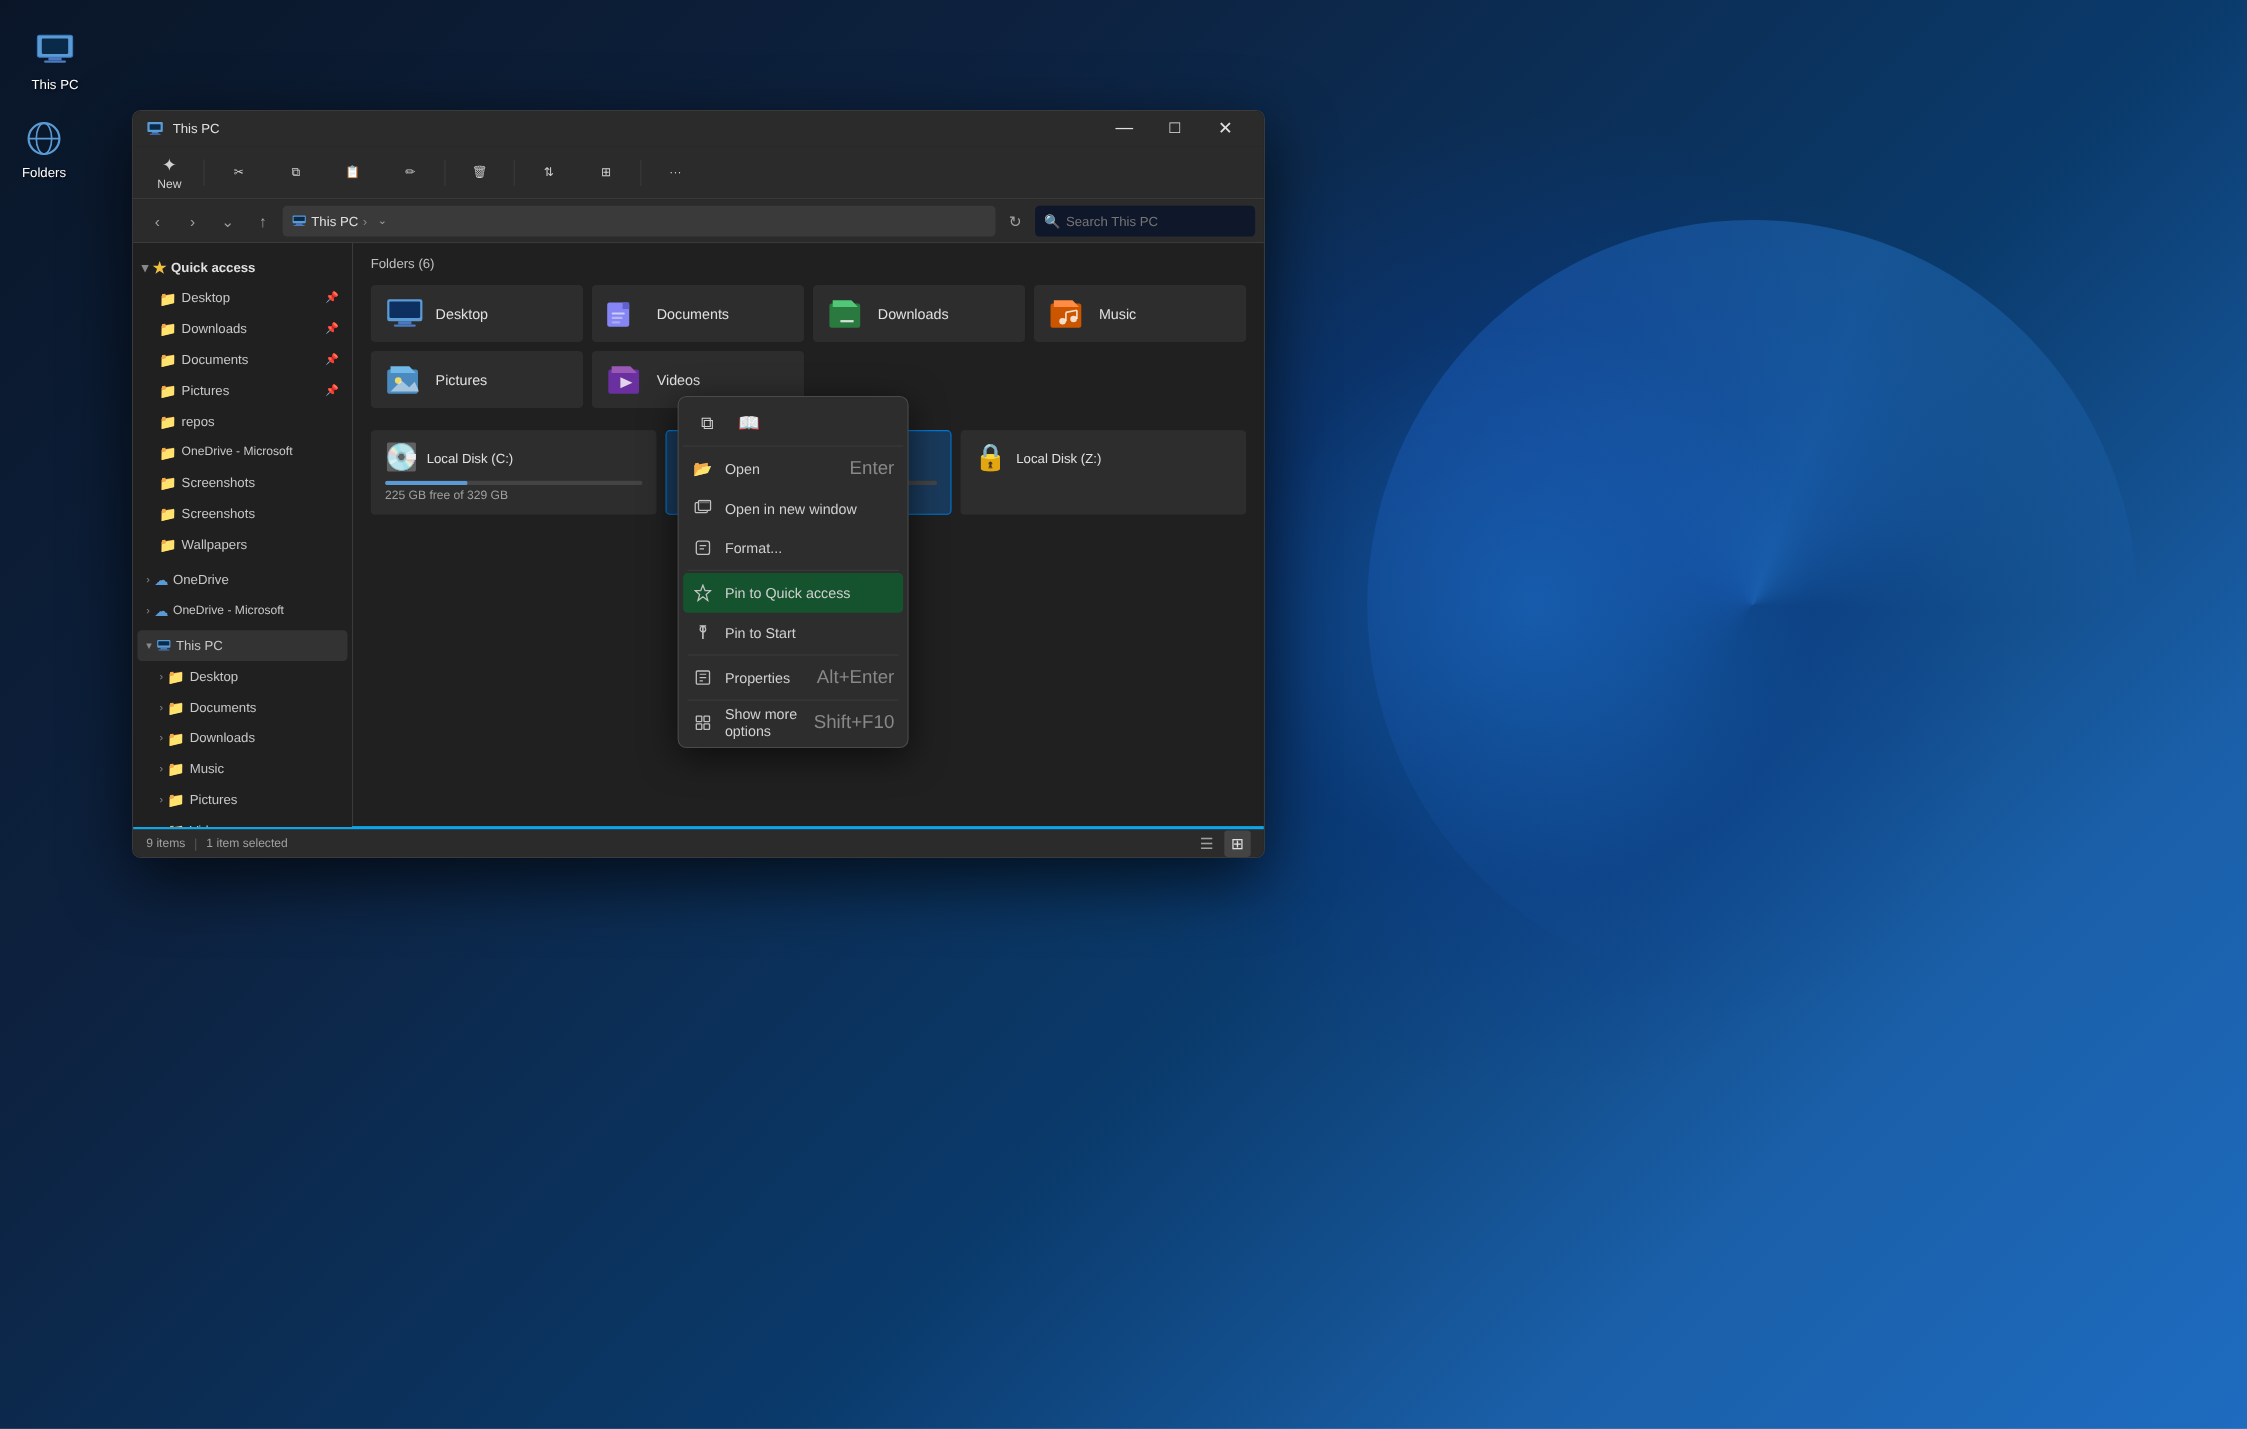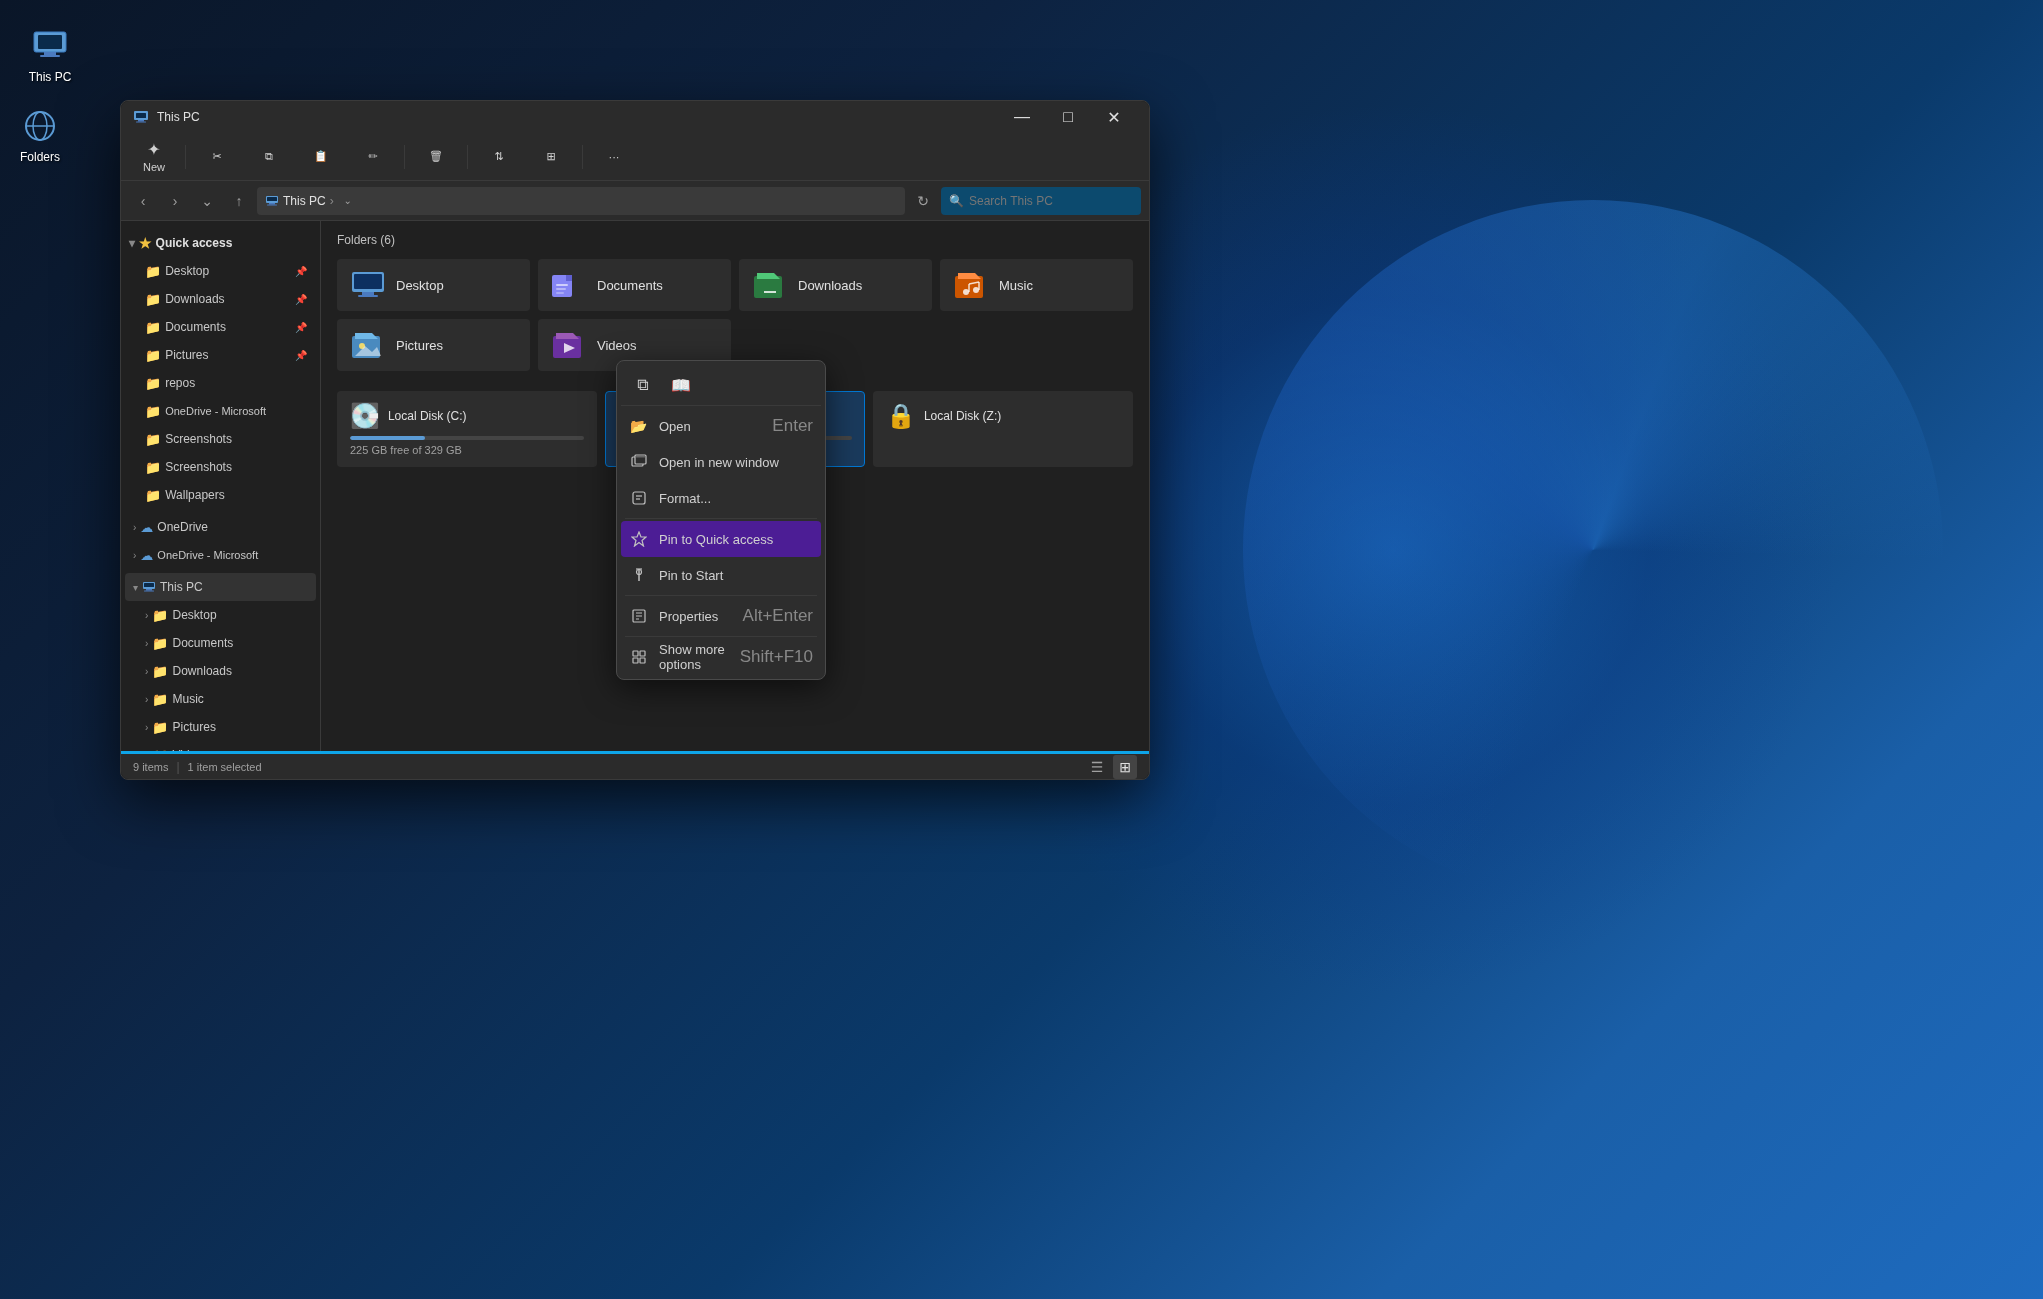--- a/index.html
+++ b/index.html
@@ -191,21 +191,21 @@
       font-size: 14px;
       cursor: pointer;
       border-radius: 4px;
       display: flex;
       align-items: center;
       justify-content: center;
     }
     .search-box {
       width: 200px;
       height: 28px;
-      background: #0c4a6e;
+      background: #0f172a;
       border: none;
       border-radius: 4px;
       color: #a0a0a0;
       font-size: 12px;
       padding: 0 8px 0 28px;
     }
     .search-wrapper {
       position: relative;
     }
     .search-icon-inside {
@@ -424,21 +424,21 @@
       display: flex;
       align-items: center;
       height: 36px;
       padding: 0 8px;
       gap: 10px;
       cursor: pointer;
       border-radius: 4px;
       color: #d0d0d0;
       font-size: 13px;
     }
-    .ctx-item.highlighted { background: #4c1d95; }
+    .ctx-item.highlighted { background: #14532d; }
     .ctx-item-icon {
       width: 20px;
       height: 20px;
       display: flex;
       align-items: center;
       justify-content: center;
       font-size: 14px;
       color: #c0c0c0;
       flex-shrink: 0;
     }

